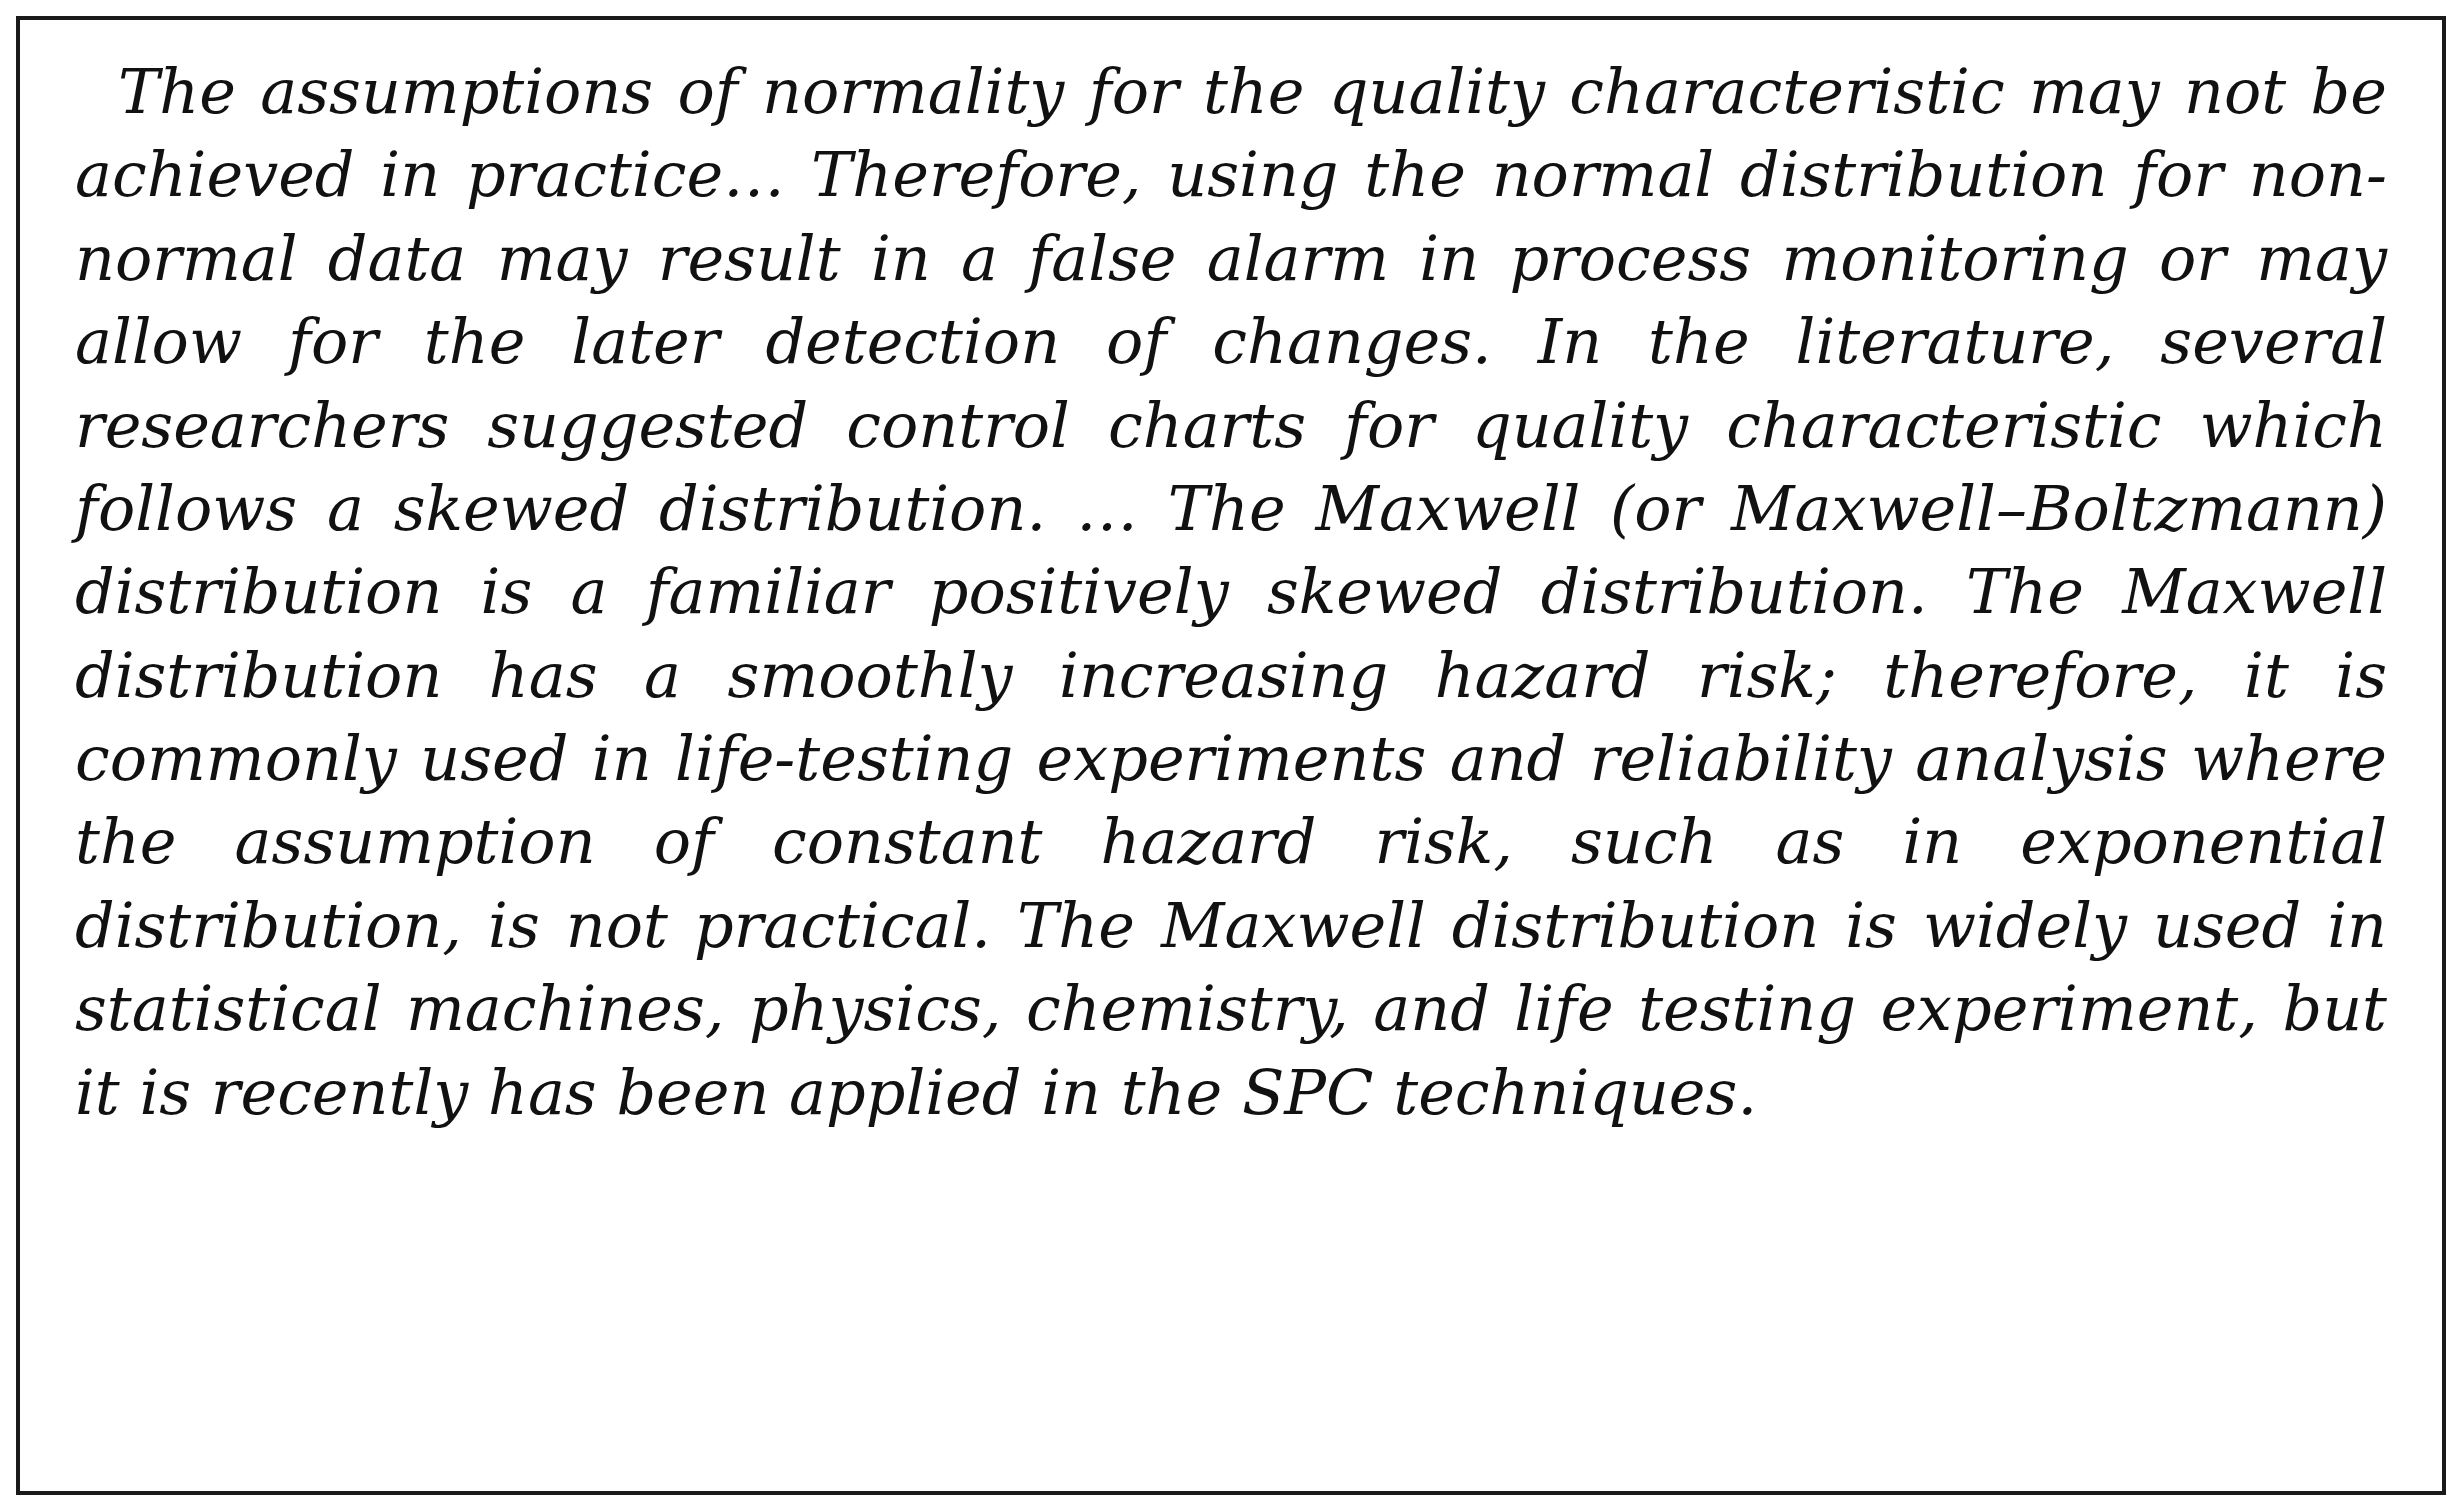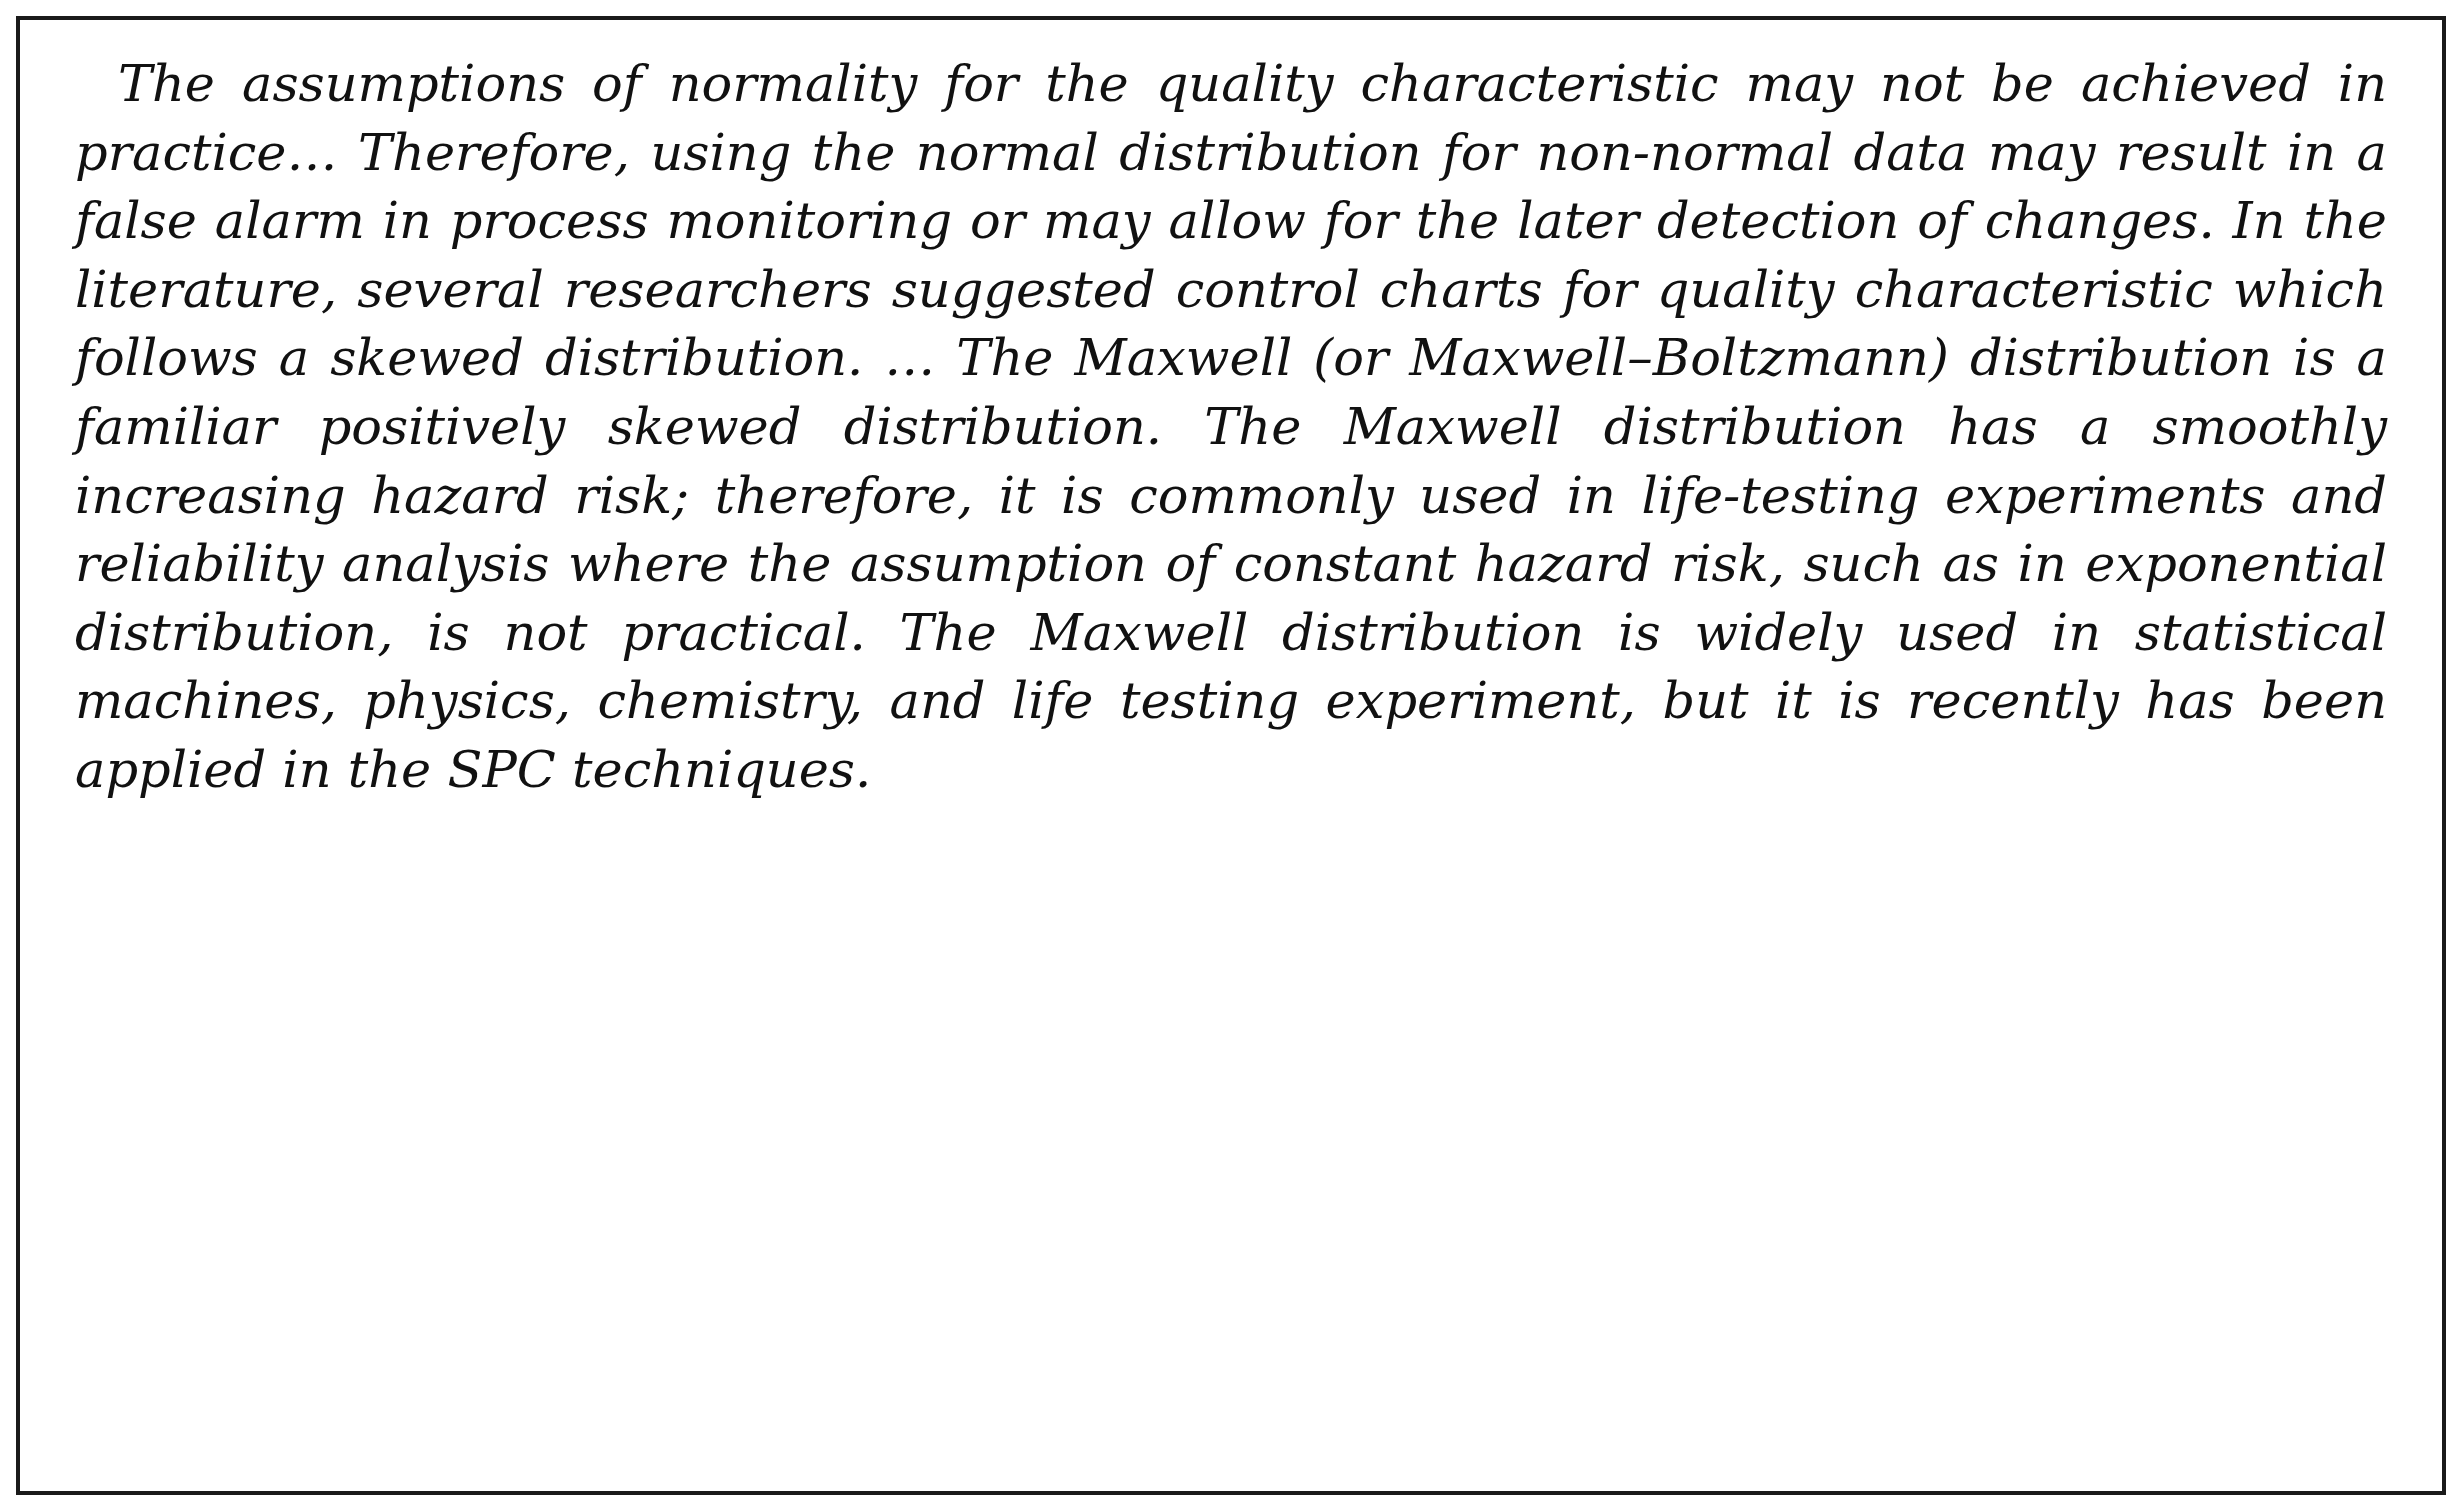--- a/index.html
+++ b/index.html
@@ -24,21 +24,21 @@
     width: 100%;
     height: 100%;
     border: 4.5px solid #1a1a1a;
     background: #ffffff;
     padding: 30px 55px 27px 55px;
     display: block;
   }
   .quote-text {
     font-family: "DejaVu Serif", "Liberation Serif", serif;
     font-style: italic;
-    font-size: 51px;
+    font-size: 62px;
     line-height: 1.345;
     color: #111111;
     text-align: justify;
     text-justify: inter-word;
     text-indent: 43px;
     margin: 0;
     hyphens: none;
     white-space: normal;
   }
 </style>

